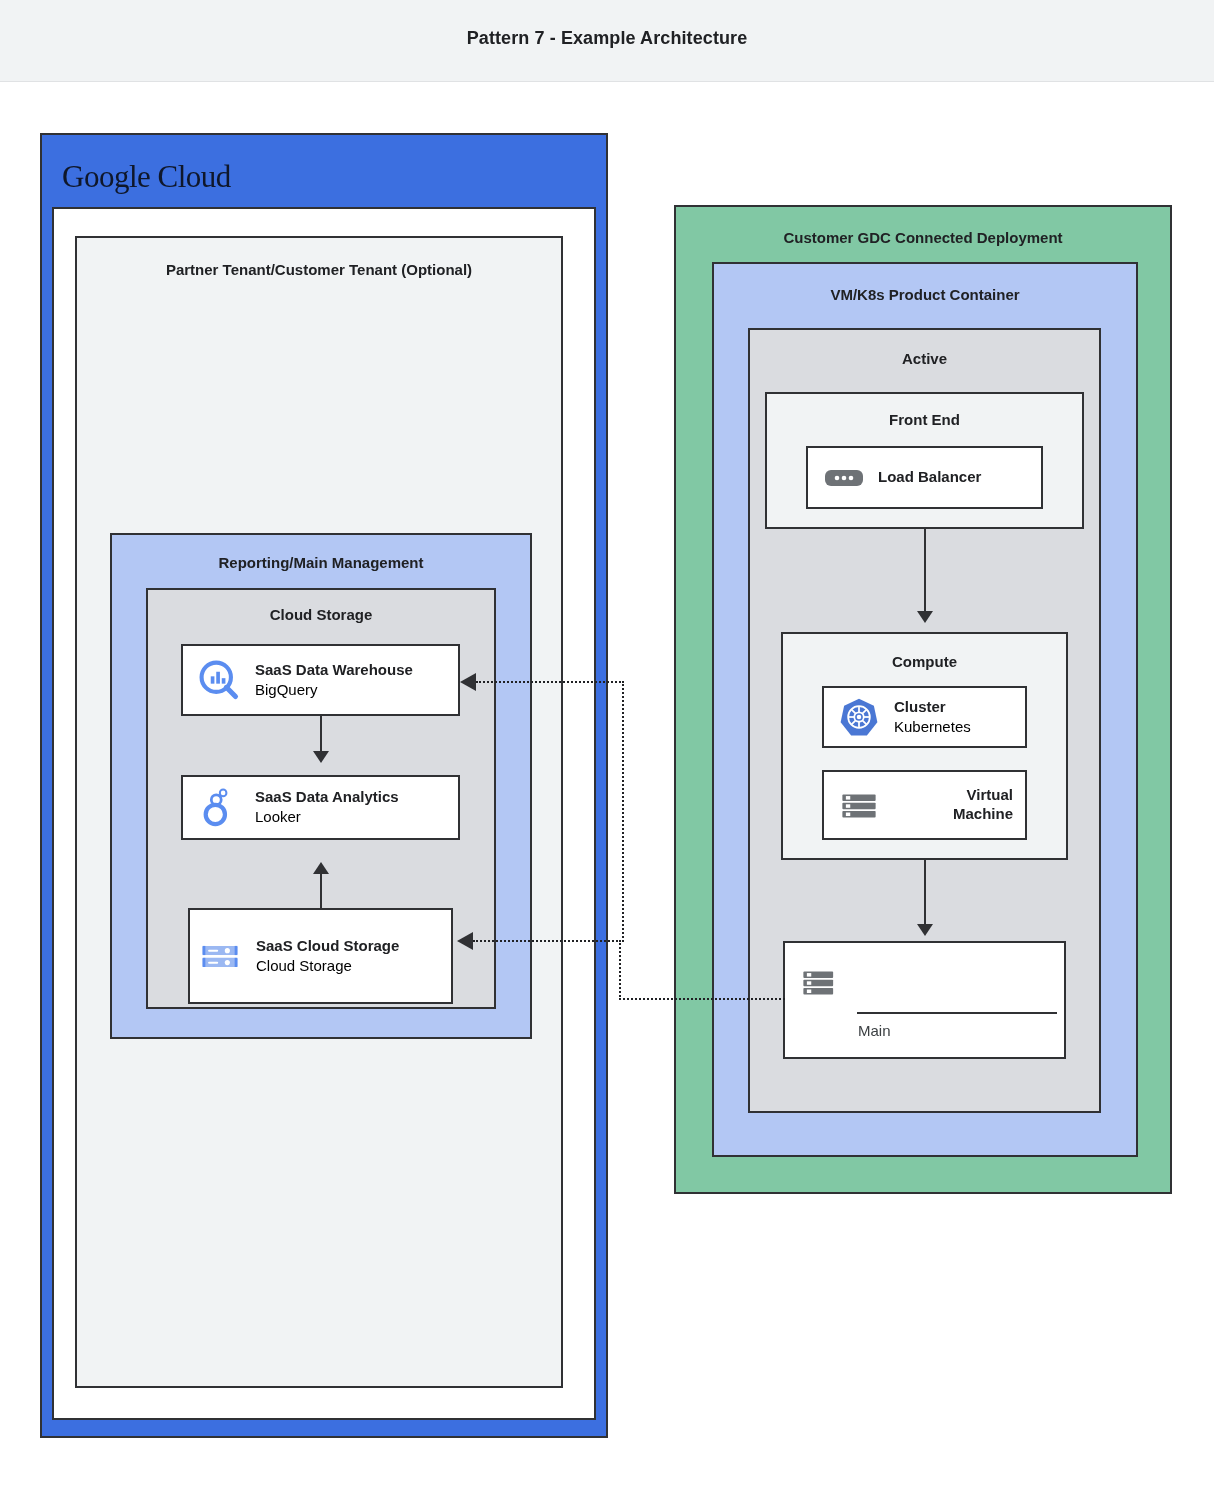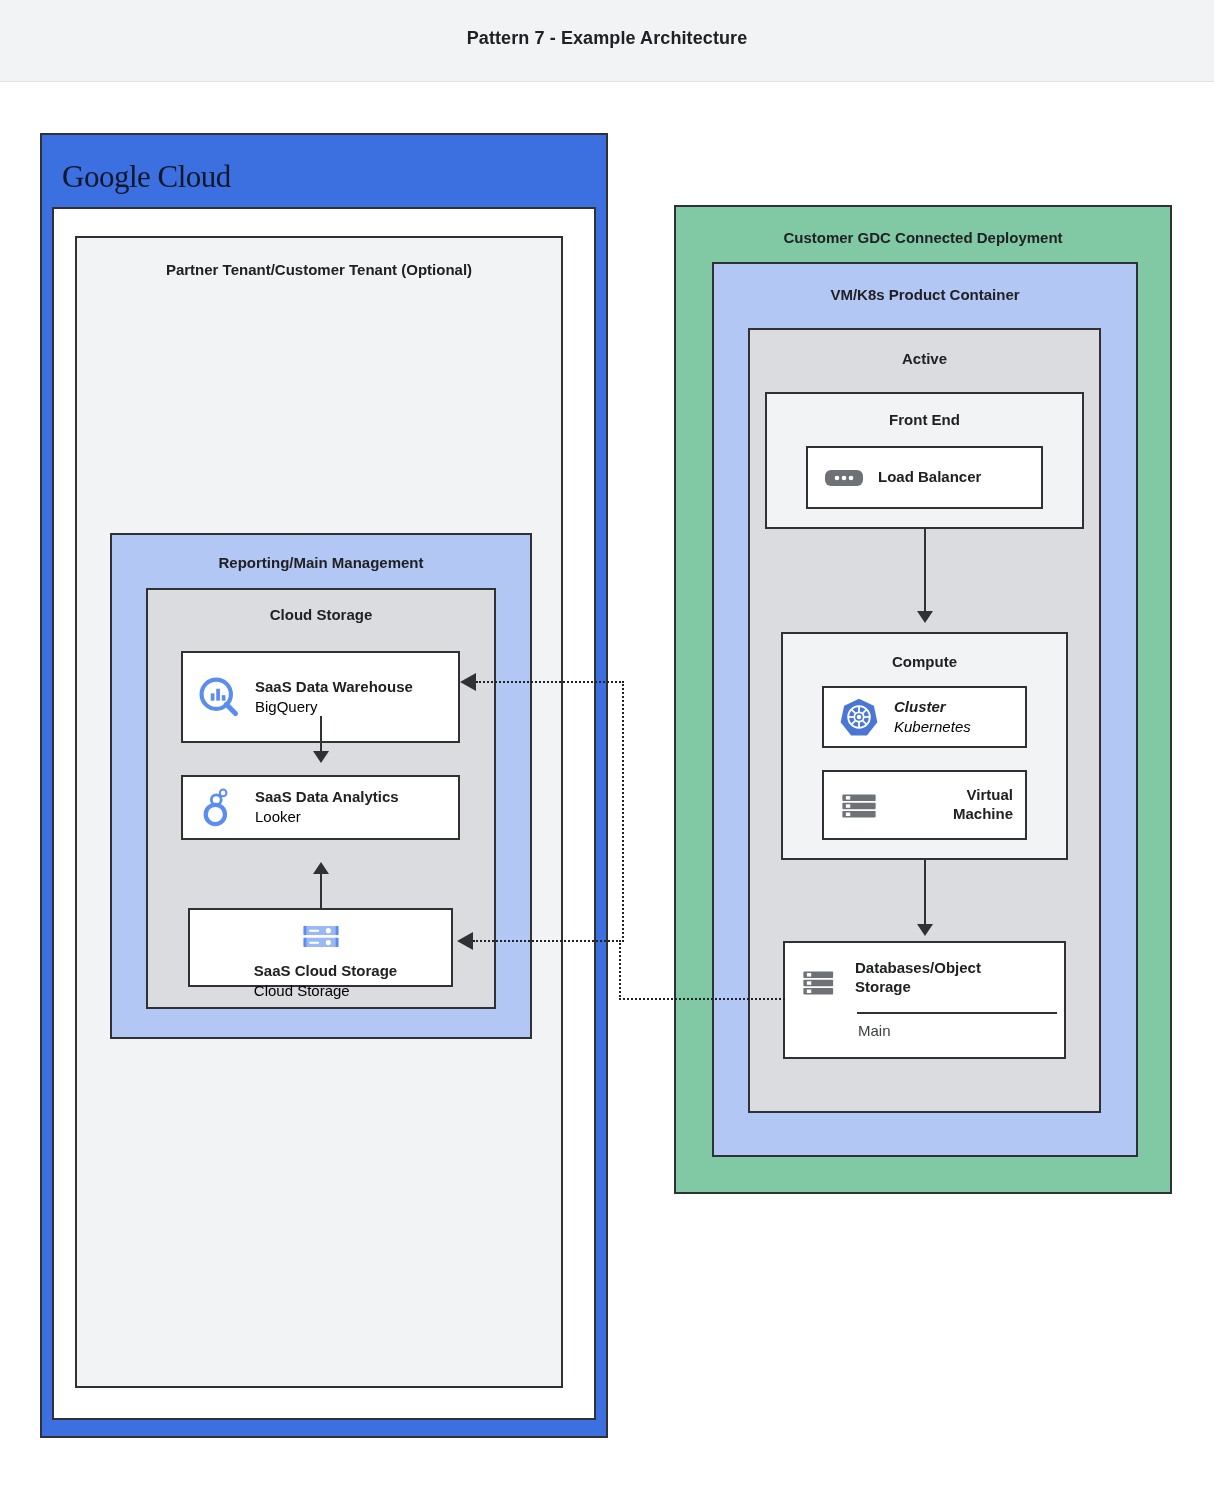--- a/index.html
+++ b/index.html
@@ -94,21 +94,21 @@
 </div>
 
 <div class="box lblue" style="left:110px; top:533px; width:422px; height:506px;">
   <div class="hdr" style="top:19px; font-size:15px;">Reporting/Main Management</div>
 </div>
 
 <div class="box dgray" style="left:146px; top:588px; width:350px; height:421px;">
   <div class="hdr" style="top:16px; font-size:15px;">Cloud Storage</div>
 </div>
 
-<div class="node" style="left:181px; top:644px; width:279px; height:92px; padding:0 10px;margin-top:7px;">
+<div class="node" style="left:181px; top:644px; width:279px; height:72px; padding:0 10px;">
   <span class="ico" style="width:52px;height:52px;">
     <svg width="44" height="44" viewBox="0 0 48 48" aria-hidden="true">
       <circle cx="21" cy="21" r="16" fill="none" stroke="#5b8df0" stroke-width="4.5"></circle>
       <rect x="15" y="20" width="4" height="8" fill="#5b8df0"></rect>
       <rect x="21" y="15" width="4" height="13" fill="#5b8df0"></rect>
       <rect x="27" y="22" width="4" height="6" fill="#5b8df0"></rect>
       <line x1="32" y1="32" x2="42" y2="42" stroke="#5b8df0" stroke-width="5.5" stroke-linecap="round"></line>
     </svg>
   </span>
   <span class="txt" style="padding-left:10px;">
@@ -130,21 +130,21 @@
   </span>
   <span class="txt" style="padding-left:10px;">
     <div class="n1">SaaS Data Analytics</div>
     <div class="n2">Looker</div>
   </span>
 </div>
 
 <div class="vline" style="left:320px; top:873px; height:38px;"></div>
 <div class="ahead up" style="left:313px; top:862px;"></div>
 
-<div class="node" style="left:188px; top:908px; width:265px; height:79px; padding:0 24px;flex-direction:column;">
+<div class="node" style="left:188px; top:908px; width:265px; height:96px; padding:0 4px;">
   <span class="ico" style="width:52px;height:52px;">
     <svg width="44" height="44" viewBox="0 0 48 48" aria-hidden="true">
       <rect x="5" y="13" width="38" height="10" rx="1.5" fill="#9bb8f2"></rect>
       <rect x="5" y="26" width="38" height="10" rx="1.5" fill="#9bb8f2"></rect>
       <rect x="11" y="17.2" width="11" height="2.2" rx="1.1" fill="#ffffff"></rect>
       <rect x="11" y="30.2" width="11" height="2.2" rx="1.1" fill="#ffffff"></rect>
       <circle cx="32" cy="18.2" r="2.8" fill="#ffffff"></circle>
       <circle cx="32" cy="31.2" r="2.8" fill="#ffffff"></circle>
       <rect x="5" y="13" width="3" height="10" fill="#5b8df0"></rect>
       <rect x="5" y="26" width="3" height="10" fill="#5b8df0"></rect>
@@ -207,21 +207,21 @@
         <line x1="11.6" y1="24" x2="18.6" y2="24"></line>
         <line x1="29.4" y1="24" x2="36.4" y2="24"></line>
         <line x1="15.2" y1="15.2" x2="20.2" y2="20.2"></line>
         <line x1="27.8" y1="27.8" x2="32.8" y2="32.8"></line>
         <line x1="32.8" y1="15.2" x2="27.8" y2="20.2"></line>
         <line x1="20.2" y1="27.8" x2="15.2" y2="32.8"></line>
       </g>
       <circle cx="24" cy="24" r="2.6" fill="#ffffff"></circle>
     </svg>
   </span>
-  <span class="txt" style="padding-left:12px;font-style:italic;">
+  <span class="txt" style="padding-left:12px;">
     <div class="n1">Cluster</div>
     <div class="n2">Kubernetes</div>
   </span>
 </div>
 
 <div class="node" style="left:822px; top:770px; width:205px; height:70px; padding:0 12px;text-align:right;">
   <span class="ico" style="width:46px;height:46px;">
     <svg width="42" height="42" viewBox="0 0 48 48" aria-hidden="true">
       <rect x="5" y="12" width="38" height="7.4" rx="1" fill="#6e7276"></rect>
       <rect x="5" y="21.4" width="38" height="7.4" rx="1" fill="#6e7276"></rect>
@@ -244,24 +244,20 @@
   <span class="ico" style="width:46px;height:46px;margin-top:16px;">
     <svg width="42" height="42" viewBox="0 0 48 48" aria-hidden="true">
       <rect x="5" y="12" width="34" height="7.4" rx="1" fill="#6e7276"></rect>
       <rect x="5" y="21.4" width="34" height="7.4" rx="1" fill="#6e7276"></rect>
       <rect x="5" y="30.8" width="34" height="7.4" rx="1" fill="#6e7276"></rect>
       <rect x="9" y="13.8" width="5" height="4" fill="#ffffff"></rect>
       <rect x="9" y="23.2" width="5" height="4" fill="#ffffff"></rect>
       <rect x="9" y="32.6" width="5" height="4" fill="#ffffff"></rect>
     </svg>
   </span>
-  <span class="txt" style="padding-left:12px;padding-top:16px;">
-    <div class="n1">Databases/Object</div>
-    <div class="n1">Storage</div>
-  </span>
 </div>
 <div class="divider" style="left:857px; top:1012px; width:200px;"></div>
 <div style="position:absolute; left:858px; top:1022px; font-size:15px; color:#3c4043;">Main</div>
 
 <div class="dh" style="left:619px; top:998px; width:166px;"></div>
 <div class="dv" style="left:619px; top:940px; height:60px;"></div>
 <div class="dh" style="left:473px; top:940px; width:148px;"></div>
 <div class="ahead left" style="left:457px; top:932px;"></div>
 
 <div class="dv" style="left:622px; top:681px; height:261px;"></div>

